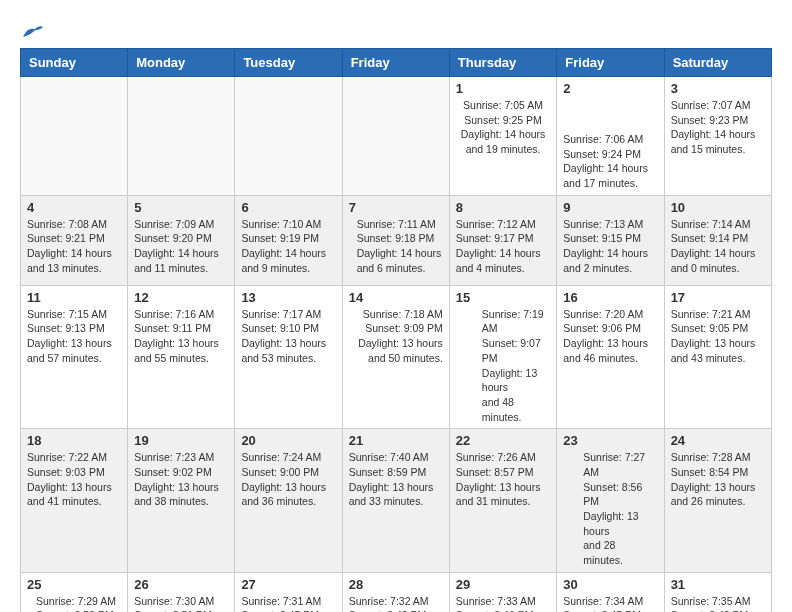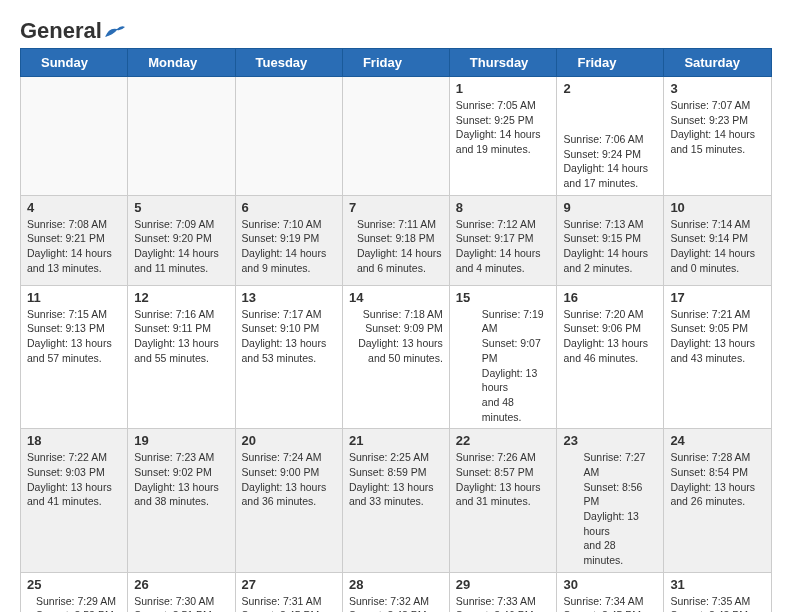--- a/index.html
+++ b/index.html
@@ -41,21 +41,21 @@
       color: #444;
     }
     .calendar {
       width: 100%;
       border-collapse: collapse;
     }
     .calendar th {
       background: #2a6db5;
       color: #fff;
       text-align: left;
-      padding: 6px 20px;
+      padding: 6px 8px;
       font-size: 13px;
       font-weight: bold;
       border: 1px solid #1a5a9a;
     }
     .calendar td {
       border: 1px solid #ccc;
       vertical-align: top;
       padding: 4px 6px;
       width: 108px;
       height: 90px;
@@ -80,21 +80,21 @@
       background: #f0f0f0;
     }
   </style>
 </head>
 <body>
 
 <div class="header">
   <div class="logo">
     <div style="display:flex;align-items:center;">
       <span class="logo-text">
-        <span class="general">General</span><svg width="22" height="18" viewBox="0 0 22 18" style="margin:0 1px;vertical-align:middle;">
+        <svg width="22" height="18" viewBox="0 0 22 18" style="margin:0 1px;vertical-align:middle;">
             <path d="M2,14 Q6,4 14,6 Q18,2 22,4 Q18,8 14,7 Q10,12 2,14Z" fill="#2a6db5"></path>
           </svg>
       </span>
     </div>
     <div style="font-size:22px;font-weight:bold;color:#2a6db5;margin-top:-4px;"></div>
   </div>
   <div class="title-section">
     <div class="month-year"></div>
     <div class="location"></div>
   </div>
@@ -113,21 +113,21 @@
       </tr>
   </thead>
   <tbody id="calendar-body">
   <tr>
         <td class="empty"></td>
         <td class="empty"></td>
         <td class="empty"></td>
         <td class="empty"></td>
         <td>
           <div class="day-number">1</div>
-          <div class="day-info" style="white-space: pre-line;">Sunrise: 7:05 AM
+          <div class="day-info" style="white-space: pre-line; text-align: center;">Sunrise: 7:05 AM
 Sunset: 9:25 PM
 Daylight: 14 hours
 and 19 minutes.</div>
         </td>
         <td>
           <div class="day-number">2</div>
           <div class="day-info" style="white-space: pre-line; margin-top: 36px;">Sunrise: 7:06 AM
 Sunset: 9:24 PM
 Daylight: 14 hours
 and 17 minutes.</div>
@@ -259,21 +259,21 @@
         </td>
         <td>
           <div class="day-number">20</div>
           <div class="day-info" style="white-space: pre-line;">Sunrise: 7:24 AM
 Sunset: 9:00 PM
 Daylight: 13 hours
 and 36 minutes.</div>
         </td>
         <td>
           <div class="day-number">21</div>
-          <div class="day-info" style="white-space: pre-line;">Sunrise: 2:25 AM
+          <div class="day-info" style="white-space: pre-line;">Sunrise: 7:40 AM
 Sunset: 8:59 PM
 Daylight: 13 hours
 and 33 minutes.</div>
         </td>
         <td>
           <div class="day-number">22</div>
           <div class="day-info" style="white-space: pre-line;">Sunrise: 7:26 AM
 Sunset: 8:57 PM
 Daylight: 13 hours
 and 31 minutes.</div>

